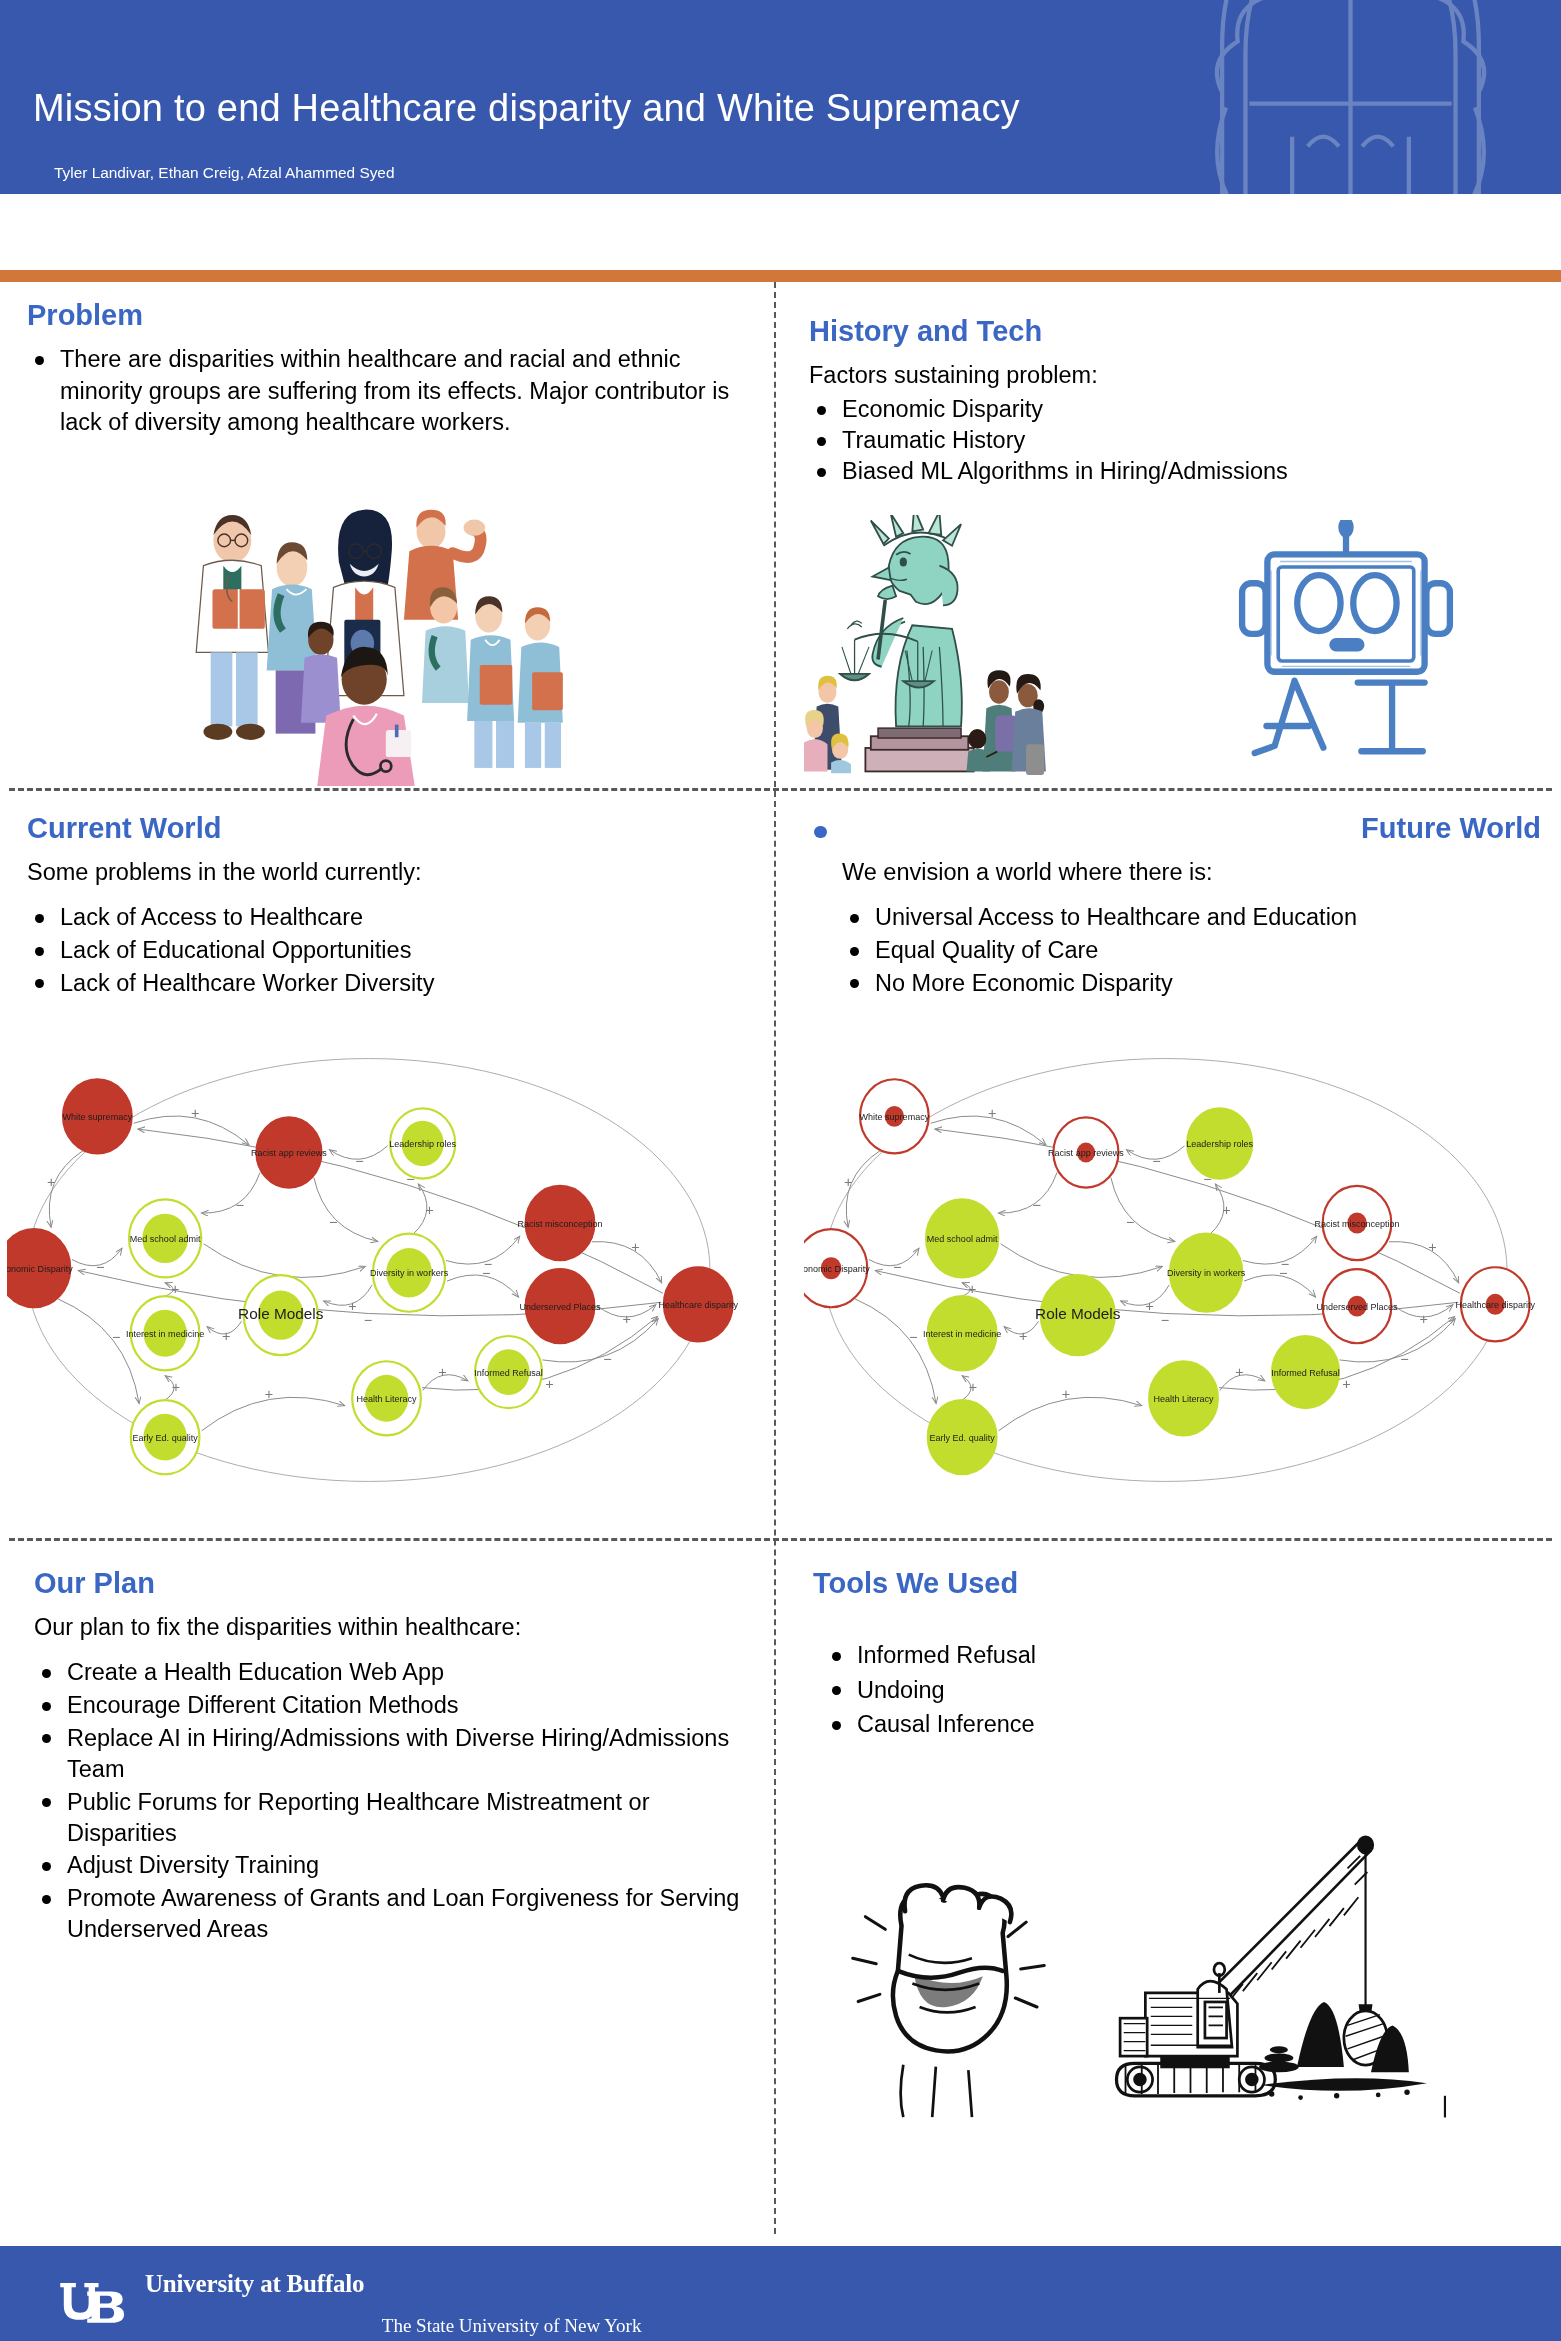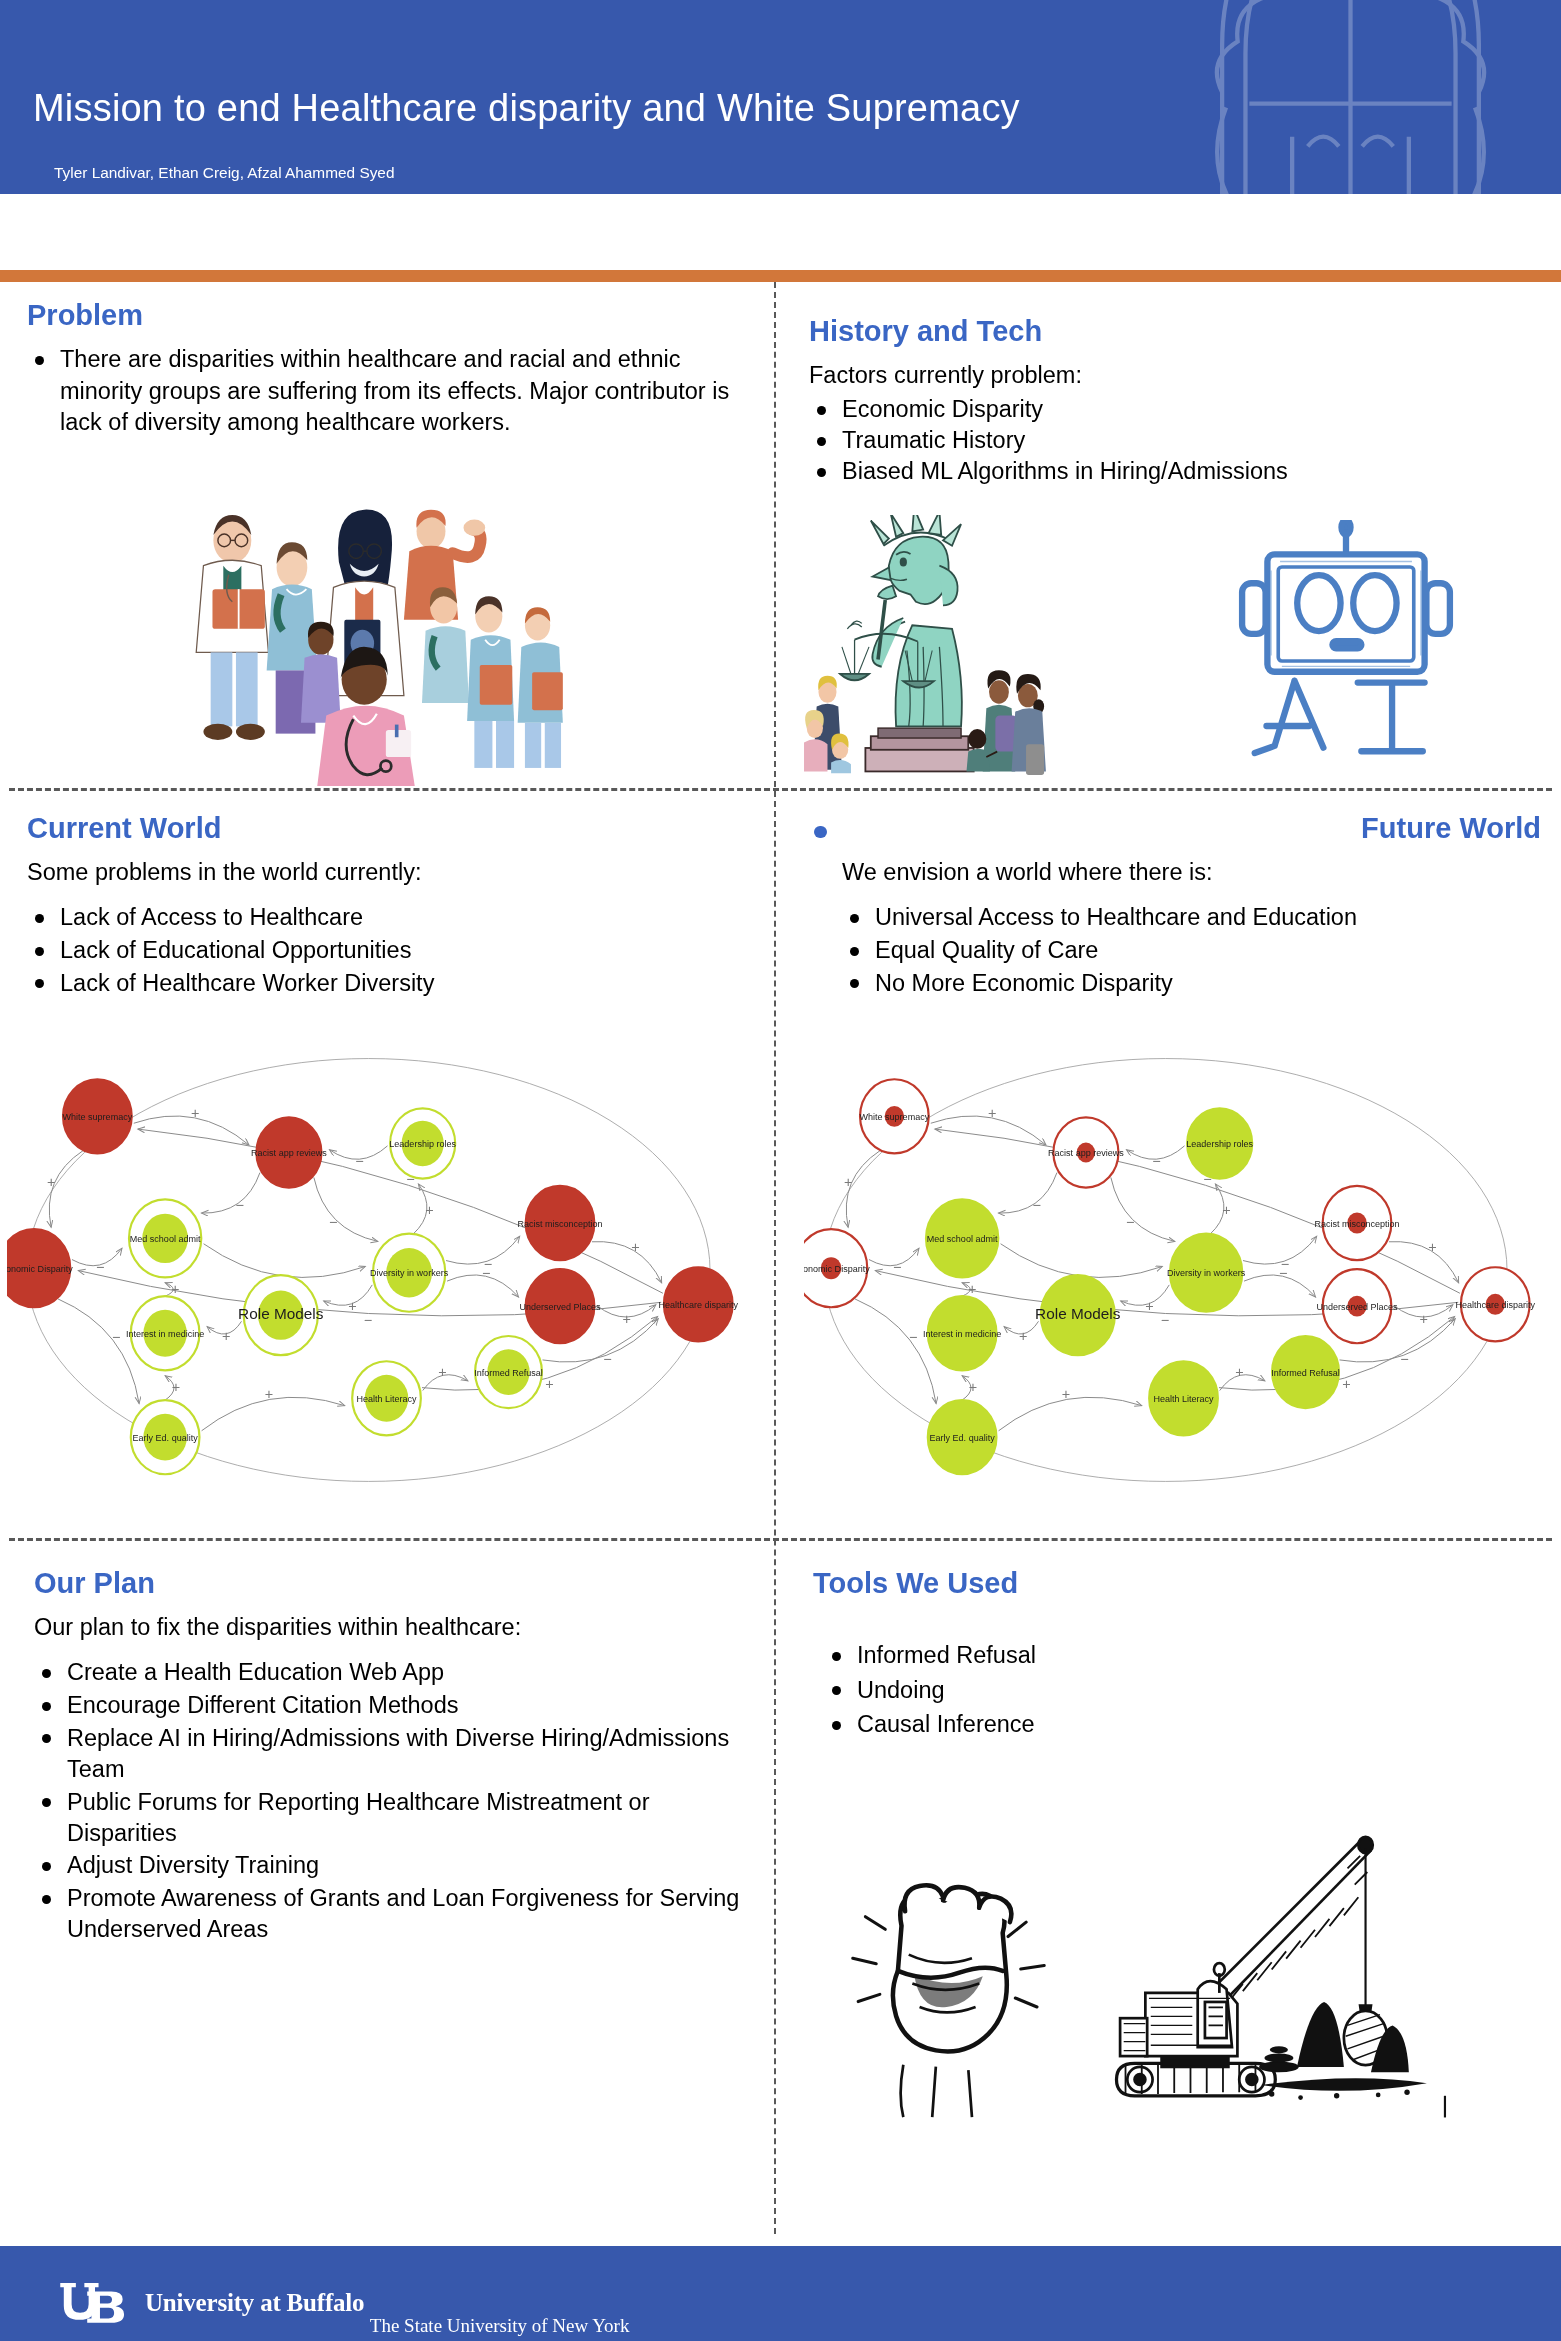--- a/index.html
+++ b/index.html
@@ -264,21 +264,21 @@
     <rect x="394" y="204" width="34" height="42" rx="2" fill="#d3714c"></rect>
     <rect x="330" y="258" width="20" height="52" fill="#a9c8e8"></rect>
     <rect x="354" y="258" width="20" height="52" fill="#a9c8e8"></rect>
     <rect x="386" y="260" width="18" height="50" fill="#a9c8e8"></rect>
     <rect x="408" y="260" width="18" height="50" fill="#a9c8e8"></rect>
   </g>
 </svg>
 
 <div class="panel panel-history">
   <div class="sec-title">History and Tech</div>
-  <div class="sec-lead">Factors currently problem:</div>
+  <div class="sec-lead">Factors sustaining problem:</div>
   <ul class="sec-list tight">
     <li>Economic Disparity</li>
     <li>Traumatic History</li>
     <li>Biased ML Algorithms in Hiring/Admissions</li>
   </ul>
 </div>
 
 <svg class="art art-liberty" viewBox="0 0 400 300">
   <g>
 
@@ -756,19 +756,19 @@
 <div class="footer">
   <div class="footer-logo">
     <svg class="ub-mark" viewBox="0 0 110 70">
       <g fill="#ffffff">
         <path d="M6 6 h22 v6 h-6 v24 q0 12 12 12 q12 0 12 -12 v-24 h-6 v-6 h20 v6 h-5 v26 q0 20 -22 20 q-22 0 -22 -20 v-26 h-5 Z"></path>
         <path d="M44 18 h34 q16 0 16 11 q0 8 -10 10 q12 2 12 11 q0 12 -18 12 h-34 v-6 h6 v-32 h-6 Z
                  M62 24 v11 h11 q6 0 6 -5.5 q0 -5.5 -6 -5.5 Z
                  M62 41 v15 h12 q8 0 8 -7.5 q0 -7.5 -8 -7.5 Z"></path>
       </g>
     </svg>
-    <div style="display:flex;align-items:center;">
+    <div style="display:flex;align-items:flex-start;gap:12px;">
       <span class="footer-name">University at Buffalo</span>
       <span class="footer-sub">The State University of New York</span>
     </div>
   </div>
 </div>
 
 
 </body></html>

